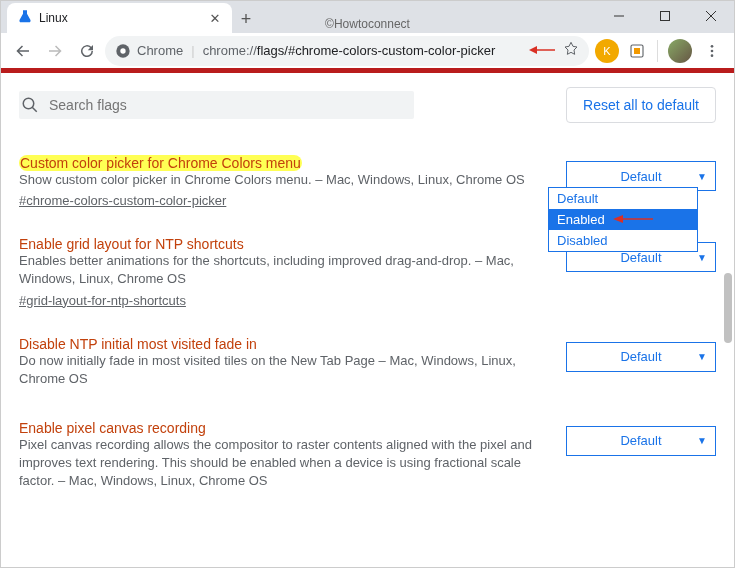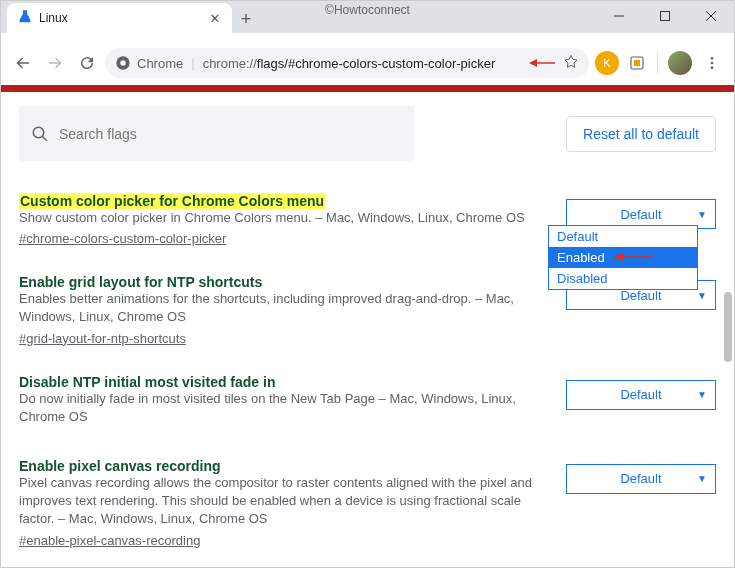--- a/index.html
+++ b/index.html
@@ -4,45 +4,45 @@
 <style>
   * { box-sizing: border-box; margin: 0; padding: 0; }
   body { font-family: "Segoe UI", Arial, sans-serif; font-size: 13px; color: #202124; background: #fff; width: 735px; height: 568px; overflow: hidden; position: relative; }
   .chrome { width: 735px; height: 568px; border: 1px solid #ccc; display: flex; flex-direction: column; background: #fff; }
   .titlebar { height: 32px; background: #dee1e6; display: flex; align-items: flex-end; position: relative; }
   .tab { display: flex; align-items: center; background: #fff; height: 30px; padding: 0 10px; border-radius: 8px 8px 0 0; margin-left: 6px; width: 225px; gap: 6px; }
   .tab .favicon { width: 16px; }
   .tab .title { flex: 1; white-space: nowrap; overflow: hidden; text-overflow: ellipsis; font-size: 12px; }
   .tab .close { width: 14px; text-align: center; cursor: pointer; color: #555; }
   .new-tab { width: 28px; height: 28px; display: flex; align-items: center; justify-content: center; color: #555; cursor: pointer; font-size: 18px; }
-  .watermark { position: absolute; left: 50%; transform: translateX(-50%); top: 2px; font-size: 12px; color: #666; }
+  .watermark { position: absolute; left: 50%; transform: translateX(-50%); top: 16px; font-size: 12px; color: #666; }
   .win-controls { position: absolute; right: 0; top: 0; display: flex; }
   .win-btn { width: 46px; height: 30px; display: flex; align-items: center; justify-content: center; color: #333; cursor: pointer; }
-  .toolbar { height: 51px; background: #fff; border-bottom: 7px solid #b91c1c; display: flex; align-items: center; padding: 0 8px; gap: 4px; margin-top: 8px; }
+  .toolbar { height: 40px; background: #fff; border-bottom: 5px solid #b91c1c; display: flex; align-items: center; padding: 0 8px; gap: 4px; }
   .nav-btn { width: 28px; height: 28px; display: flex; align-items: center; justify-content: center; color: #5f6368; cursor: pointer; border-radius: 50%; }
   .nav-btn.disabled { color: #bbb; cursor: default; }
   .addr { flex: 1; height: 30px; background: #f1f3f4; border-radius: 15px; display: flex; align-items: center; padding: 0 10px; gap: 8px; font-size: 13px; color: #5f6368; }
   .addr .secure { display: flex; align-items: center; gap: 6px; color: #5f6368; }
   .addr .divider { color: #ccc; }
   .addr .url { color: #5f6368; flex: 1; white-space: nowrap; overflow: hidden; }
   .addr .url .path { color: #202124; }
   .avatar { width: 24px; height: 24px; border-radius: 50%; background: #888; display: flex; align-items: center; justify-content: center; color: #fff; font-size: 11px; margin: 0 2px; }
   .avatar.k { background: #f2a900; }
   .avatar.pic { background: linear-gradient(135deg,#8a6,#654); }
   .ext-icon { width: 24px; height: 24px; display: flex; align-items: center; justify-content: center; color: #5f6368; }
   .content { flex: 1; overflow: hidden; position: relative; }
   .flags-header { display: flex; align-items: center; padding: 14px 18px 10px; gap: 12px; }
-  .search-box { flex: 0 0 395px; height: 55px; background: #f1f3f4; display: flex; align-items: center; padding: 0 12px; gap: 10px; color: #5f6368; border-radius: 2px; justify-content: flex-end; }
+  .search-box { flex: 0 0 395px; height: 28px; background: #f1f3f4; display: flex; align-items: center; padding: 0 2px; gap: 10px; color: #5f6368; border-radius: 2px; justify-content: flex-end; }
   .search-box input { border: none; background: transparent; outline: none; font-size: 14px; color: #202124; flex: 1; }
   .reset-btn { margin-left: auto; height: 36px; padding: 8px 16px; border: 1px solid #dadce0; background: #fff; color: #1a73e8; font-size: 14px; border-radius: 4px; cursor: pointer; }
   .flags-list { padding: 0 18px; }
   .flag { padding: 22px 0 6px; position: relative; }
   .flag-row { display: flex; gap: 18px; }
   .flag-body { flex: 1; }
-  .flag-title { font-size: 14px; font-weight: 700; color: #14532d; margin-bottom: 4px; display: inline; }
+  .flag-title { font-size: 14px; font-weight: 400; color: #c2410c; margin-bottom: 4px; display: inline; border-radius: 8px; }
   .flag-title.hl { background: #ffff54; padding: 0 1px; }
   .flag-desc { font-size: 13px; color: #5f6368; line-height: 1.4; margin-bottom: 4px; }
   .flag-anchor { font-size: 13px; color: #5f6368; text-decoration: underline; cursor: pointer; }
   .flag-select { width: 150px; height: 30px; border: 1px solid #1a73e8; color: #1a73e8; background: #fff; font-size: 13px; display: flex; align-items: center; justify-content: center; position: relative; cursor: pointer; margin-top: 6px; }
   .flag-select .caret { position: absolute; right: 8px; color: #1a73e8; font-size: 10px; }
   .dropdown { position: absolute; right: 18px; top: 54px; width: 150px; border: 1px solid #1a73e8; background: #fff; z-index: 5; font-size: 13px; }
   .dropdown .opt { padding: 3px 8px; color: #1a73e8; cursor: pointer; }
   .dropdown .opt.sel { background: #1a73e8; color: #fff; display: flex; align-items: center; gap: 8px; }
   .scroll-thumb { position: absolute; right: 2px; top: 200px; width: 8px; height: 70px; background: #c1c1c1; border-radius: 4px; }
   .red-arrow-svg { display: inline-block; vertical-align: middle; }
@@ -200,21 +200,20 @@
             <span class="caret">▼</span>
           </div>
         </div>
       </div>
 
       <div class="flag">
         <div class="flag-row">
           <div class="flag-body">
             <div class="flag-title">Enable pixel canvas recording</div>
             <div class="flag-desc">Pixel canvas recording allows the compositor to raster contents aligned with the pixel and improves text rendering. This should be enabled when a device is using fractional scale factor. – Mac, Windows, Linux, Chrome OS</div>
-            <span class="flag-anchor">#enable-pixel-canvas-recording</span>
           </div>
           <div class="flag-select">
             <span>Default</span>
             <span class="caret">▼</span>
           </div>
         </div>
       </div>
     </div>
 
     <div class="scroll-thumb"></div>

